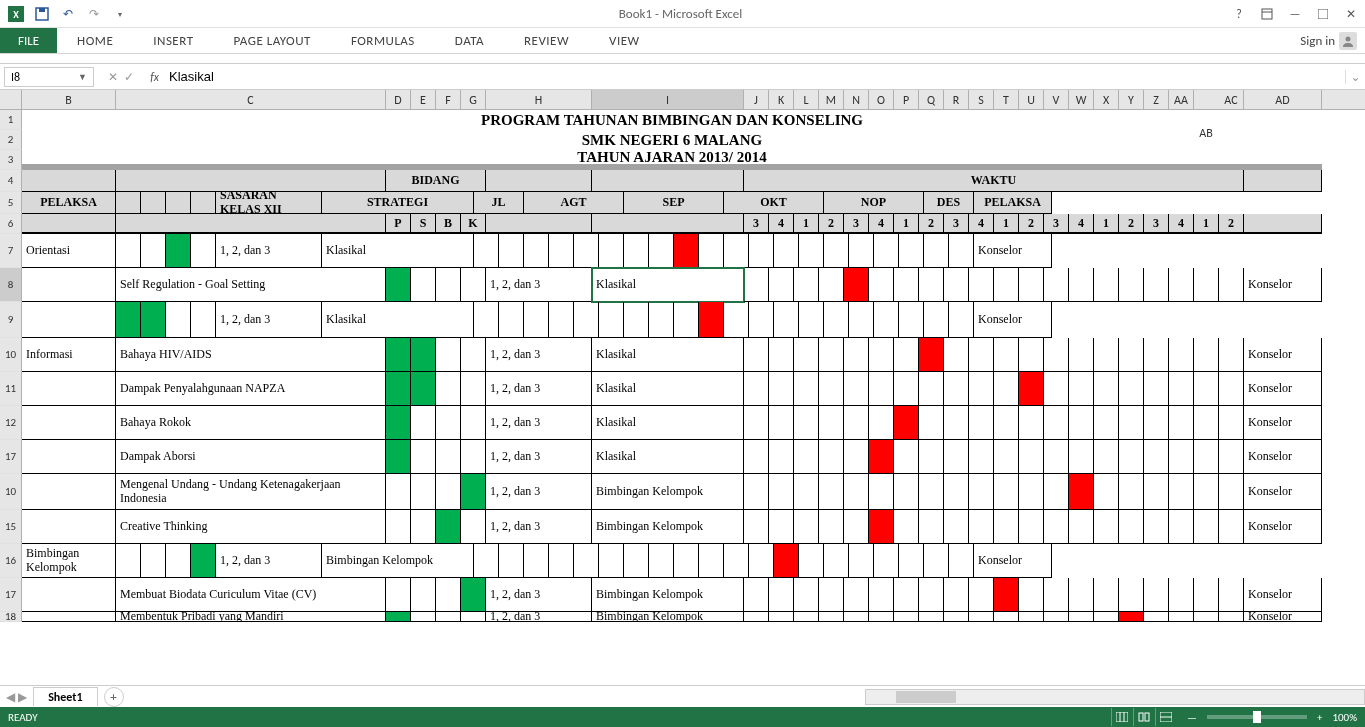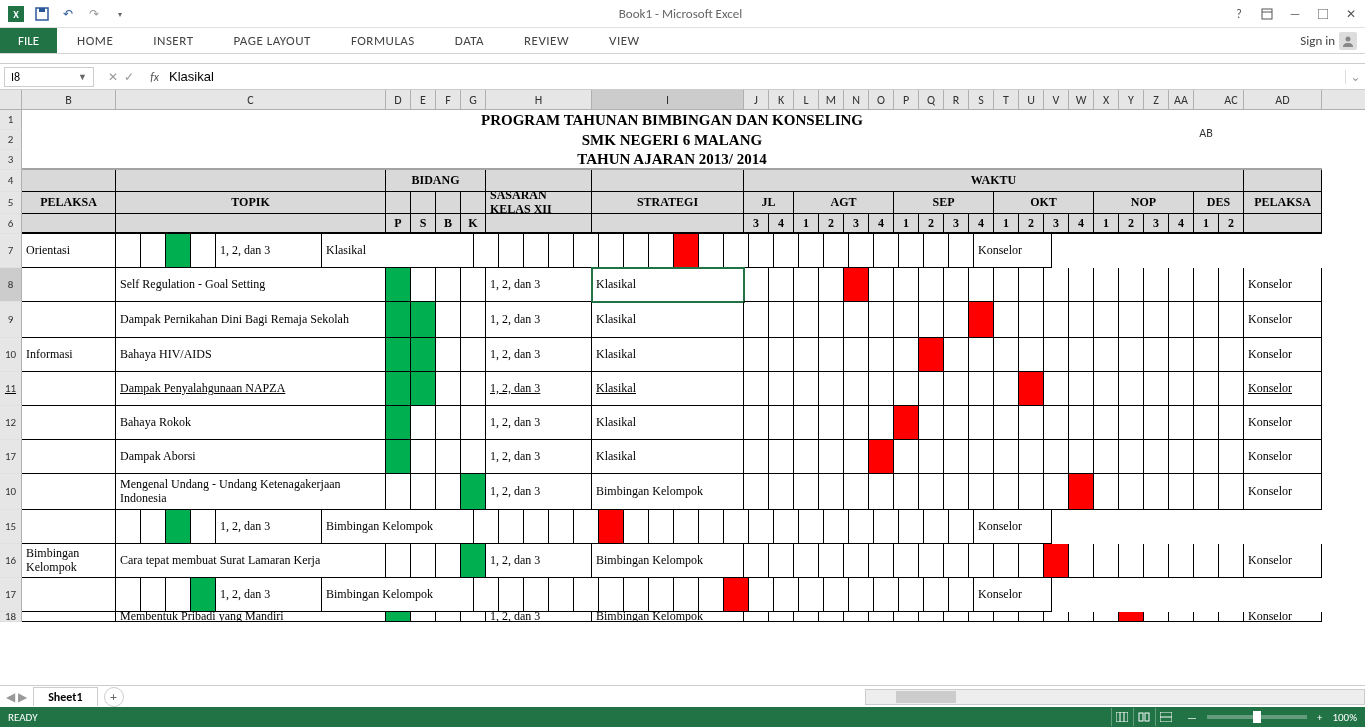--- a/index.html
+++ b/index.html
@@ -176,36 +176,35 @@
       <div class="datarow" style="height: 20px;">
         <div class="rownum" style="height: 20px;">1</div>
         <div class="cell titlecell" style="width:1300px">PROGRAM TAHUNAN BIMBINGAN DAN KONSELING</div>
       </div>
       <div class="datarow" style="height: 20px;">
         <div class="rownum" style="height: 20px;">2</div>
         <div class="cell titlecell" style="width:1300px">SMK NEGERI 6 MALANG</div>
       </div>
       <div class="datarow" style="height: 20px;">
         <div class="rownum" style="height: 20px;">3</div>
-        <div class="cell titlecell" style="width:1300px;border-bottom:2px solid #a3a3a3">TAHUN AJARAN 2013/ 2014</div>
+        <div class="cell titlecell" style="width:1300px;border-bottom:6px solid #a3a3a3">TAHUN AJARAN 2013/ 2014</div>
       </div>
       <div class="datarow" style="height: 22px;">
         <div class="rownum" style="height: 22px;">4</div>
         <div class="cell hdr" style="width:94px"></div>
         <div class="cell hdr" style="width:270px"></div>
         <div class="cell hdr" style="width:100px">BIDANG</div>
         <div class="cell hdr" style="width:106px"></div>
         <div class="cell hdr" style="width:152px"></div>
         <div class="cell hdr" style="width:500px">WAKTU</div>
         <div class="cell hdr" style="width:78px"></div>
       </div>
       <div class="datarow" style="height: 22px;">
         <div class="rownum" style="height: 22px;">5</div>
         <div class="cell hdr" style="width:94px">PELAKSA</div>
-        <div class="cell hdr" style="width:270px">TOPIK</div>
         <div class="cell hdr" style="width:25px"></div>
         <div class="cell hdr" style="width:25px"></div>
         <div class="cell hdr" style="width:25px"></div>
         <div class="cell hdr" style="width:25px"></div>
         <div class="cell hdr" style="width:106px;white-space:normal;line-height:1.1">SASARAN KELAS XII</div>
         <div class="cell hdr" style="width:152px">STRATEGI</div>
         <div class="cell hdr" style="width:50px">JL</div>
         <div class="cell hdr" style="width:100px">AGT</div>
         <div class="cell hdr" style="width:100px">SEP</div>
         <div class="cell hdr" style="width:100px">OKT</div>
@@ -304,21 +303,20 @@
         <div class="cell " style="width:25px"></div>
         <div class="cell " style="width:25px"></div>
         <div class="cell " style="width:25px"></div>
         <div class="cell " style="width:25px"></div>
         <div class="cell " style="width:25px"></div>
         <div class="cell" style="width:78px">Konselor</div>
       </div>
       <div class="datarow" style="height: 36px;">
         <div class="rownum" style="height: 36px;">9</div>
         <div class="cell" style="width:94px;white-space:normal;line-height:1.1"></div>
-        <div class="cell" style="width:270px;white-space:normal;line-height:1.1">Dampak Pernikahan Dini Bagi Remaja Sekolah</div>
         <div class="cell cgreen" style="width:25px"></div>
         <div class="cell cgreen" style="width:25px"></div>
         <div class="cell " style="width:25px"></div>
         <div class="cell " style="width:25px"></div>
         <div class="cell" style="width:106px">1, 2, dan 3</div>
         <div class="cell " style="width:152px">Klasikal</div>
         <div class="cell " style="width:25px"></div>
         <div class="cell " style="width:25px"></div>
         <div class="cell " style="width:25px"></div>
         <div class="cell " style="width:25px"></div>
@@ -365,21 +363,21 @@
         <div class="cell " style="width:25px"></div>
         <div class="cell " style="width:25px"></div>
         <div class="cell " style="width:25px"></div>
         <div class="cell " style="width:25px"></div>
         <div class="cell " style="width:25px"></div>
         <div class="cell " style="width:25px"></div>
         <div class="cell " style="width:25px"></div>
         <div class="cell " style="width:25px"></div>
         <div class="cell" style="width:78px">Konselor</div>
       </div>
-      <div class="datarow" style="height: 34px; text-decoration: underline;">
+      <div class="datarow" style="height: 34px;">
         <div class="rownum" style="height: 34px;">11</div>
         <div class="cell" style="width:94px;white-space:normal;line-height:1.1"></div>
         <div class="cell" style="width:270px;white-space:normal;line-height:1.1">Dampak Penyalahgunaan NAPZA</div>
         <div class="cell cgreen" style="width:25px"></div>
         <div class="cell cgreen" style="width:25px"></div>
         <div class="cell " style="width:25px"></div>
         <div class="cell " style="width:25px"></div>
         <div class="cell" style="width:106px">1, 2, dan 3</div>
         <div class="cell " style="width:152px">Klasikal</div>
         <div class="cell " style="width:25px"></div>
@@ -496,20 +494,21 @@
         <div class="cell " style="width:25px"></div>
         <div class="cell " style="width:25px"></div>
         <div class="cell " style="width:25px"></div>
         <div class="cell " style="width:25px"></div>
         <div class="cell " style="width:25px"></div>
         <div class="cell" style="width:78px">Konselor</div>
       </div>
       <div class="datarow" style="height: 34px;">
         <div class="rownum" style="height: 34px;">15</div>
         <div class="cell" style="width:94px;white-space:normal;line-height:1.1"></div>
+        <div class="cell" style="width:270px;white-space:normal;line-height:1.1">Creative Thinking</div>
         <div class="cell " style="width:25px"></div>
         <div class="cell " style="width:25px"></div>
         <div class="cell cgreen" style="width:25px"></div>
         <div class="cell " style="width:25px"></div>
         <div class="cell" style="width:106px">1, 2, dan 3</div>
         <div class="cell " style="width:152px">Bimbingan Kelompok</div>
         <div class="cell " style="width:25px"></div>
         <div class="cell " style="width:25px"></div>
         <div class="cell " style="width:25px"></div>
         <div class="cell " style="width:25px"></div>
@@ -527,21 +526,20 @@
         <div class="cell " style="width:25px"></div>
         <div class="cell " style="width:25px"></div>
         <div class="cell " style="width:25px"></div>
         <div class="cell " style="width:25px"></div>
         <div class="cell " style="width:25px"></div>
         <div class="cell" style="width:78px">Konselor</div>
       </div>
       <div class="datarow" style="height: 34px;">
         <div class="rownum" style="height: 34px;">16</div>
         <div class="cell" style="width:94px;white-space:normal;line-height:1.1">Bimbingan Kelompok</div>
-        <div class="cell" style="width:270px;white-space:normal;line-height:1.1">Cara tepat membuat Surat Lamaran Kerja</div>
         <div class="cell " style="width:25px"></div>
         <div class="cell " style="width:25px"></div>
         <div class="cell " style="width:25px"></div>
         <div class="cell cgreen" style="width:25px"></div>
         <div class="cell" style="width:106px">1, 2, dan 3</div>
         <div class="cell " style="width:152px">Bimbingan Kelompok</div>
         <div class="cell " style="width:25px"></div>
         <div class="cell " style="width:25px"></div>
         <div class="cell " style="width:25px"></div>
         <div class="cell " style="width:25px"></div>
@@ -559,20 +557,21 @@
         <div class="cell " style="width:25px"></div>
         <div class="cell " style="width:25px"></div>
         <div class="cell " style="width:25px"></div>
         <div class="cell " style="width:25px"></div>
         <div class="cell " style="width:25px"></div>
         <div class="cell" style="width:78px">Konselor</div>
       </div>
       <div class="datarow" style="height: 34px;">
         <div class="rownum" style="height: 34px;">17</div>
         <div class="cell" style="width:94px;white-space:normal;line-height:1.1"></div>
+        <div class="cell" style="width:270px;white-space:normal;line-height:1.1">Membuat Biodata Curiculum Vitae (CV)</div>
         <div class="cell " style="width:25px"></div>
         <div class="cell " style="width:25px"></div>
         <div class="cell " style="width:25px"></div>
         <div class="cell cgreen" style="width:25px"></div>
         <div class="cell" style="width:106px">1, 2, dan 3</div>
         <div class="cell " style="width:152px">Bimbingan Kelompok</div>
         <div class="cell " style="width:25px"></div>
         <div class="cell " style="width:25px"></div>
         <div class="cell " style="width:25px"></div>
         <div class="cell " style="width:25px"></div>

